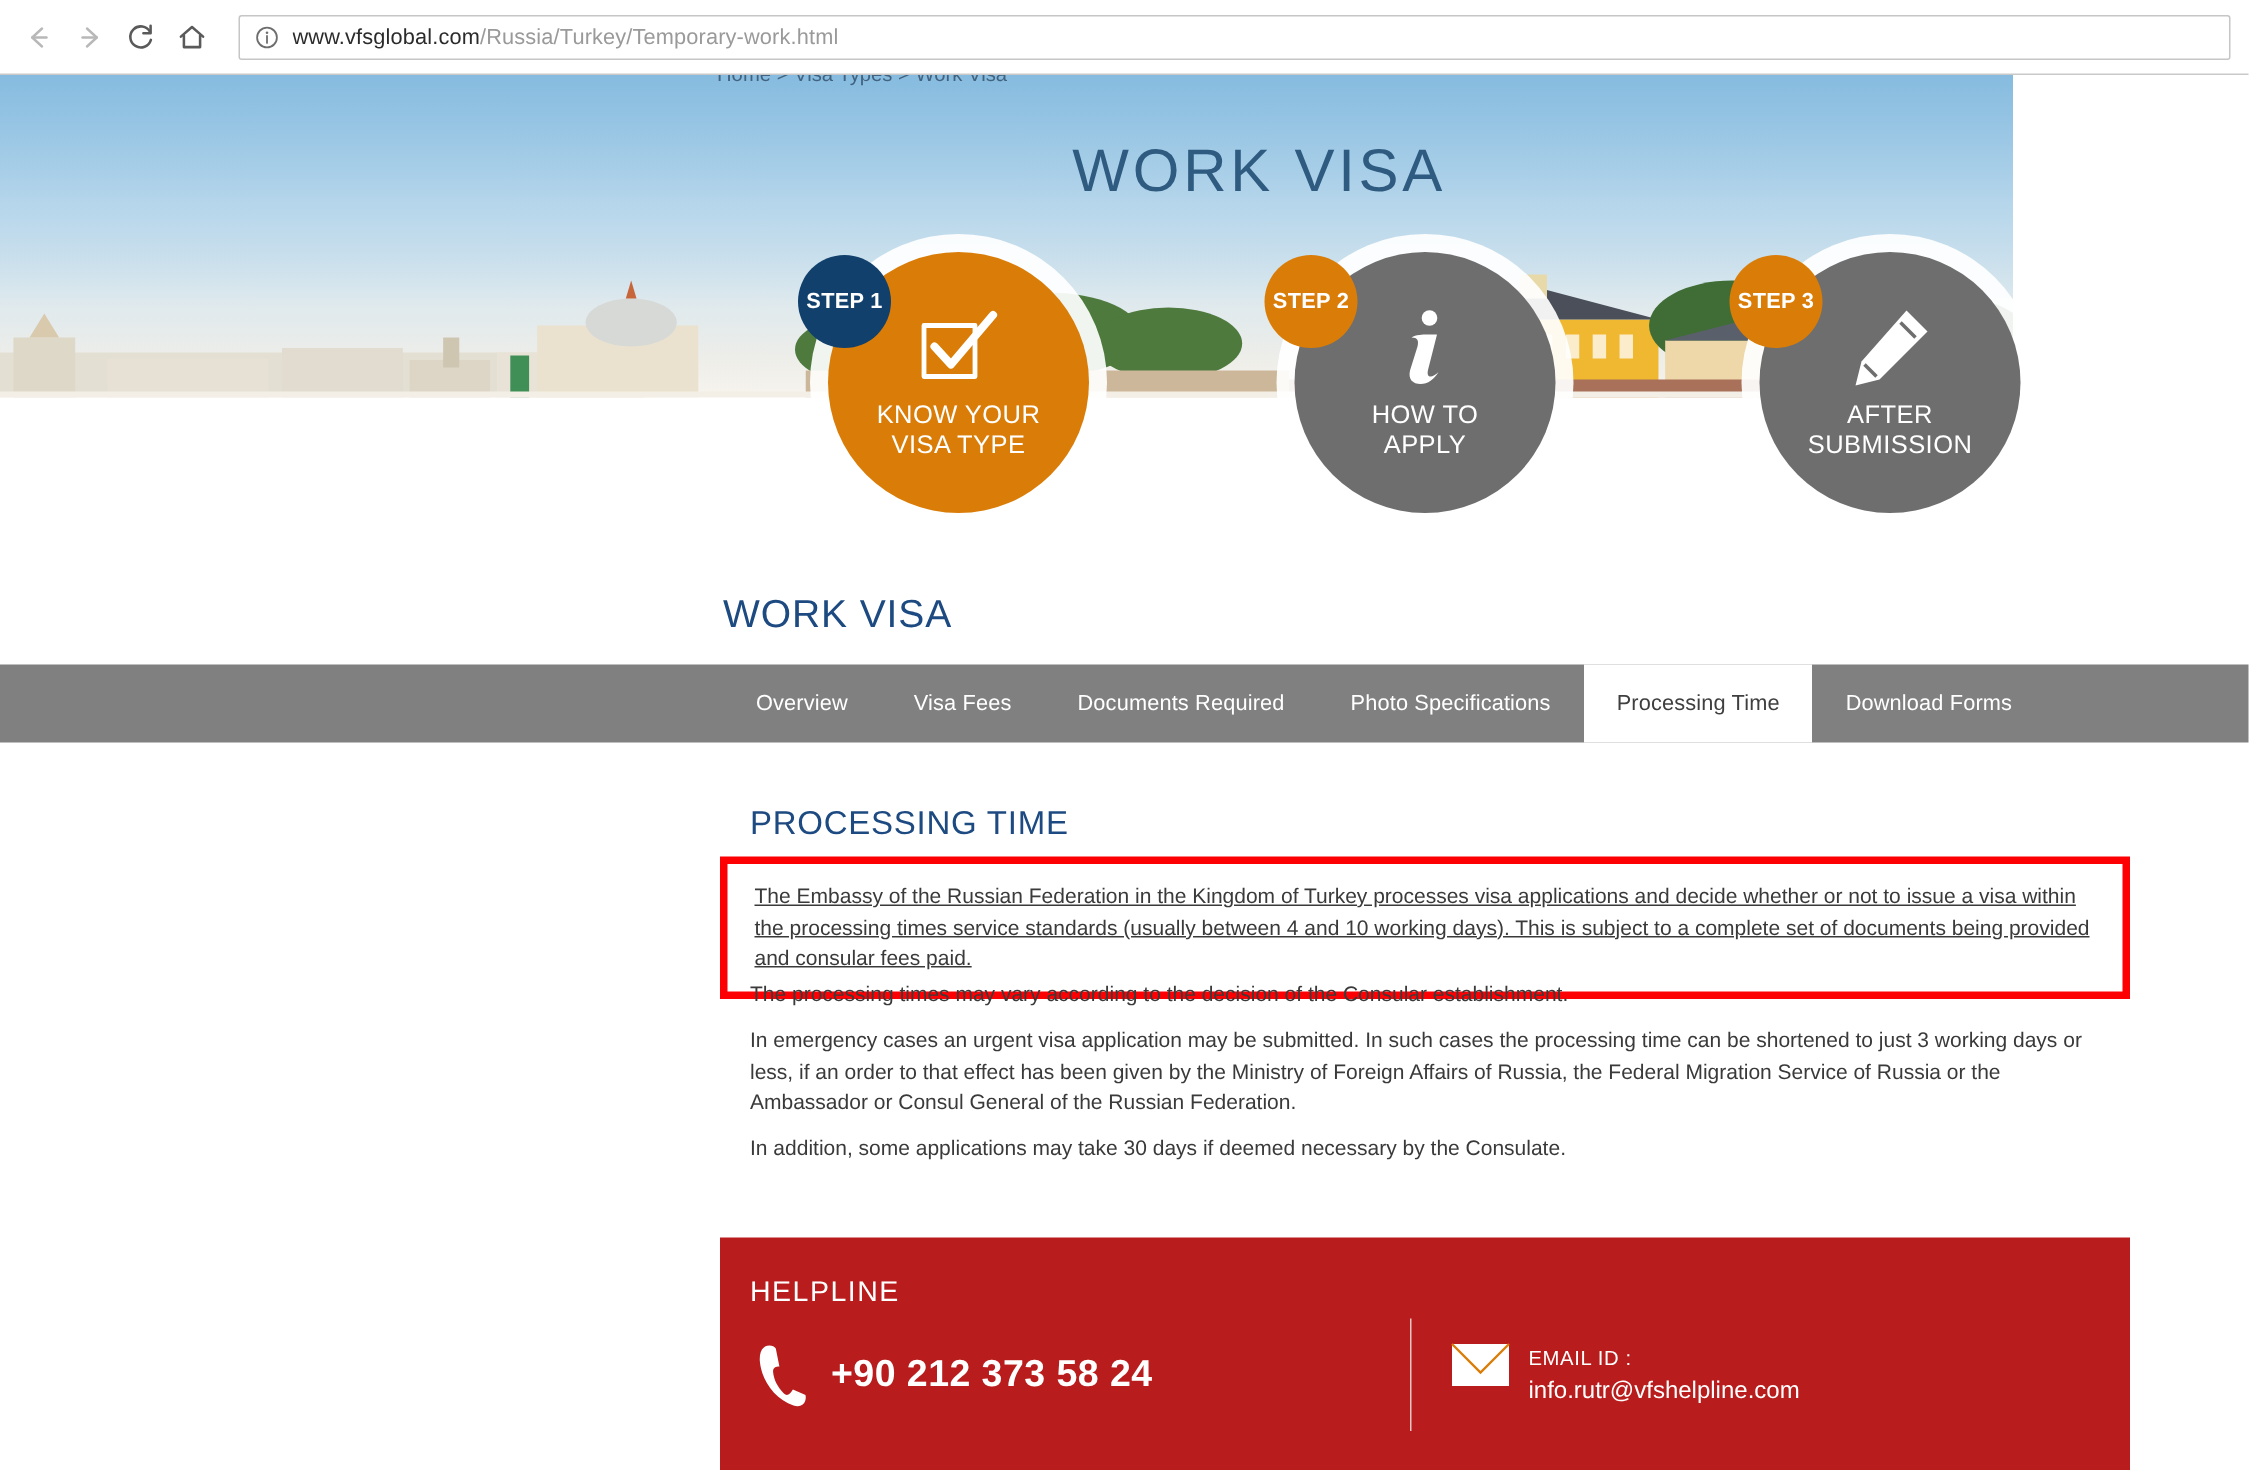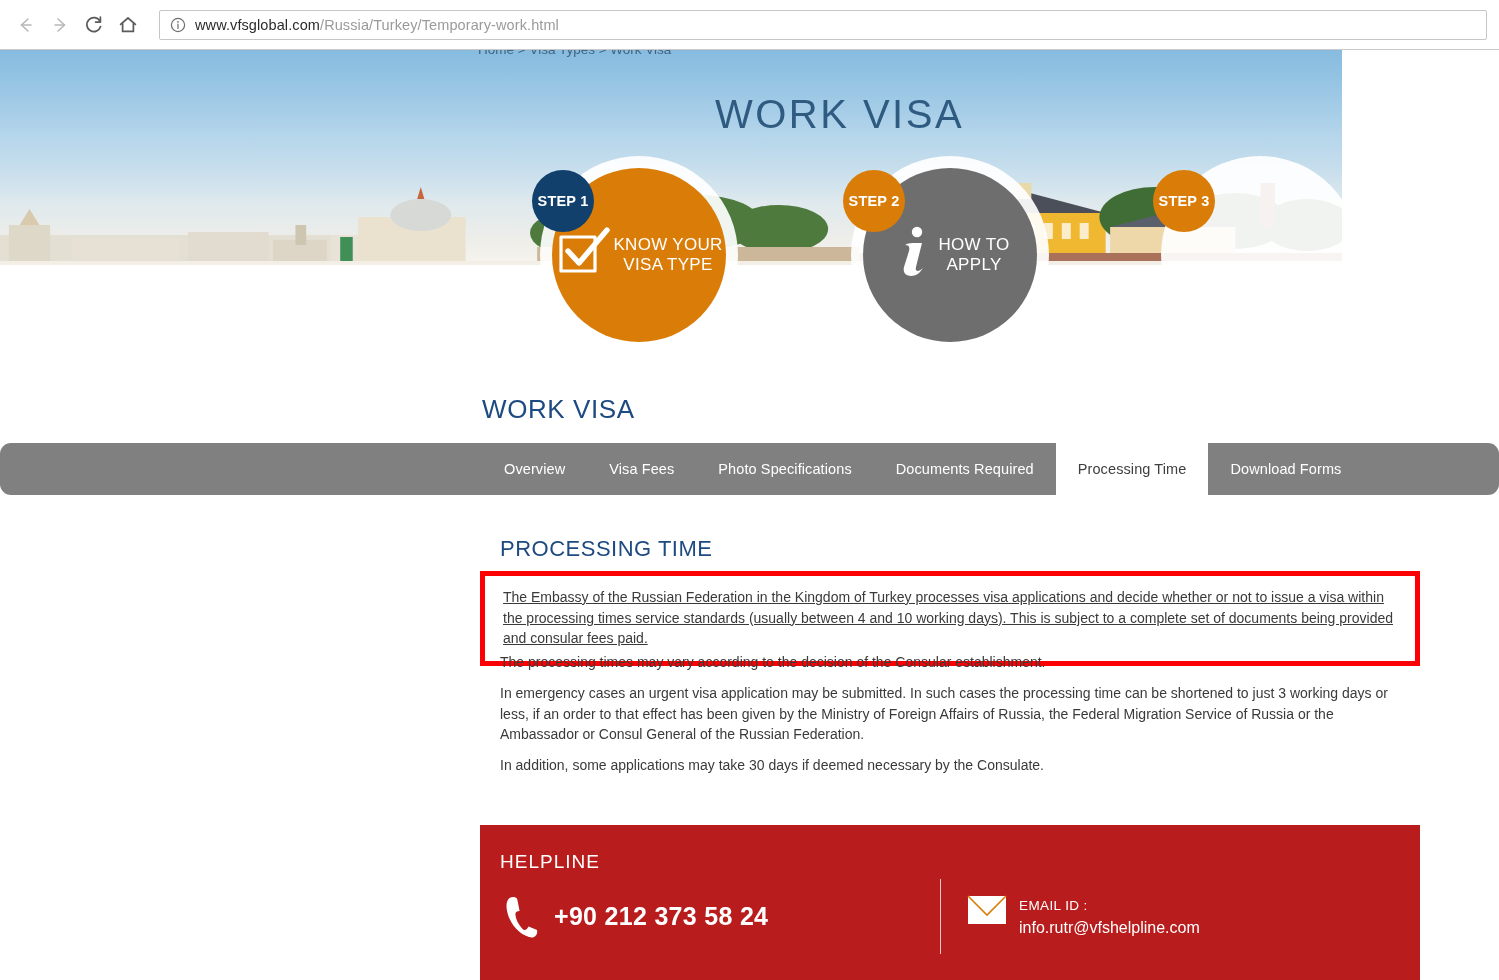--- a/index.html
+++ b/index.html
@@ -81,21 +81,21 @@
   }
   .step .ring {
     position: absolute; inset: 0;
     border-radius: 50%;
     background: rgba(255,255,255,0.92);
   }
   .step .disc {
     position: absolute; left: 12px; top: 12px;
     width: 174px; height: 174px;
     border-radius: 50%;
-    display: flex; flex-direction: row;
+    display: flex; flex-direction: column;
     align-items: center; justify-content: center;
     color: #fff;
   }
   .step .badge {
     position: absolute; left: -8px; top: 14px;
     width: 62px; height: 62px; border-radius: 50%;
     display: flex; align-items: center; justify-content: center;
     font-size: 14.5px; font-weight: 600; color: #fff;
     letter-spacing: .2px;
     z-index: 3;
@@ -114,21 +114,20 @@
     position: absolute; top: 394px; left: 482px;
     font-size: 26px; font-weight: 400; letter-spacing: .6px;
     color: #1d4a80;
   }
 
   
   .tabbar {
     position: absolute; top: 443px; left: 0;
     width: 1499px; height: 52px;
     background: #808080;
-    border-radius: 11px;
   }
   .tabs-inner {
     position: absolute; left: 482px; top: 0;
     height: 52px; display: flex; align-items: stretch;
   }
   .tab {
     display: flex; align-items: center;
     padding: 0 22px;
     font-size: 14.5px; color: #ffffff;
     white-space: nowrap;
@@ -321,32 +320,45 @@
       <div class="caption">
         <div>HOW TO</div>
         <div>APPLY</div>
       </div>
     </div>
     <div class="badge" style="background:#da7d08">STEP 2</div>
   </div>
 
   <div class="step" id="step3">
     <div class="ring"></div>
+    <div class="disc" style="background:#6e6e6e">
+      <div class="glyph">
+        <svg width="58" height="58" viewBox="0 0 58 58">
+          <path d="M40 4 L54 18 L22 50 L6 54 L10 38 Z" fill="#fff"></path>
+          <path d="M12 40 L20 48" fill="none" stroke="#6e6e6e" stroke-width="2.4"></path>
+          <path d="M36 12 L46 22" fill="none" stroke="#6e6e6e" stroke-width="2.4"></path>
+        </svg>
+      </div>
+      <div class="caption">
+        <div>AFTER</div>
+        <div>SUBMISSION</div>
+      </div>
+    </div>
     <div class="badge" style="background:#da7d08">STEP 3</div>
   </div>
 </div>
 
 <div class="page-heading">WORK VISA</div>
 
 <div class="tabbar">
   <div class="tabs-inner">
     <div class="tab">Overview</div>
     <div class="tab">Visa Fees</div>
+    <div class="tab">Documents Required</div>
     <div class="tab">Photo Specifications</div>
-    <div class="tab">Documents Required</div>
     <div class="tab active">Processing Time</div>
     <div class="tab">Download Forms</div>
   </div>
 </div>
 
 <div class="content">
   <div class="section-title">PROCESSING TIME</div>
 
   <div class="highlight-box">
     <div class="body-text">The Embassy of the Russian Federation in the Kingdom of Turkey processes visa applications and decide whether or not to issue a visa within the processing times service standards (usually between 4 and 10 working days). This is subject to a complete set of documents being provided and consular fees paid.</div>

